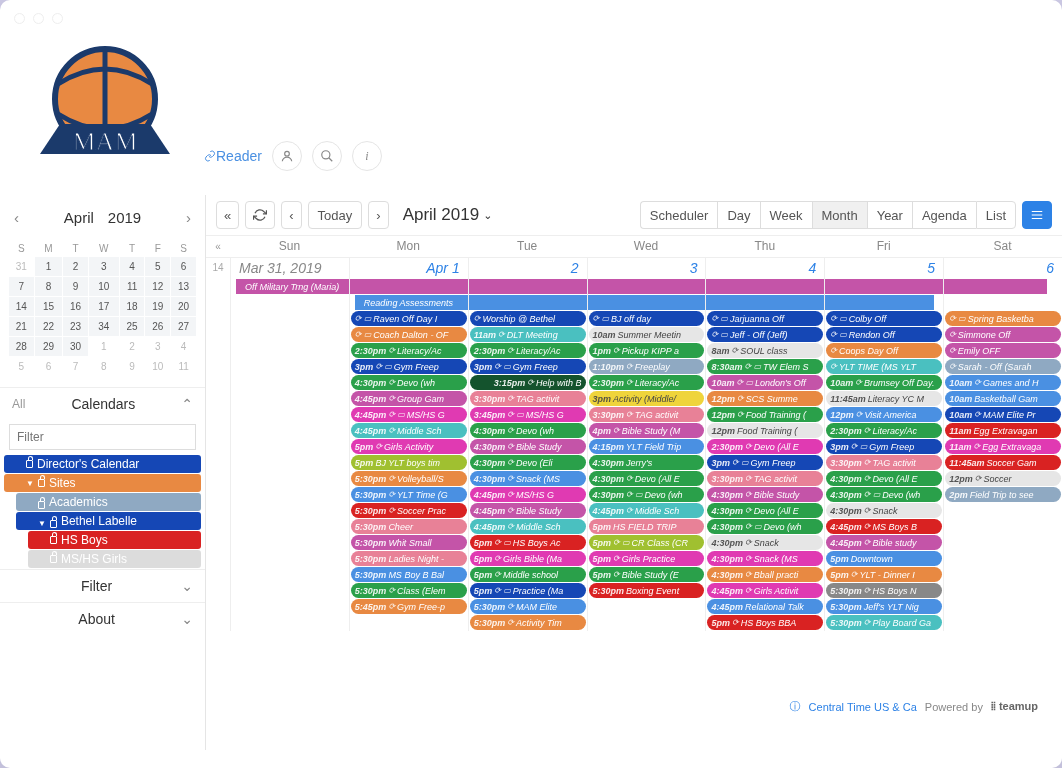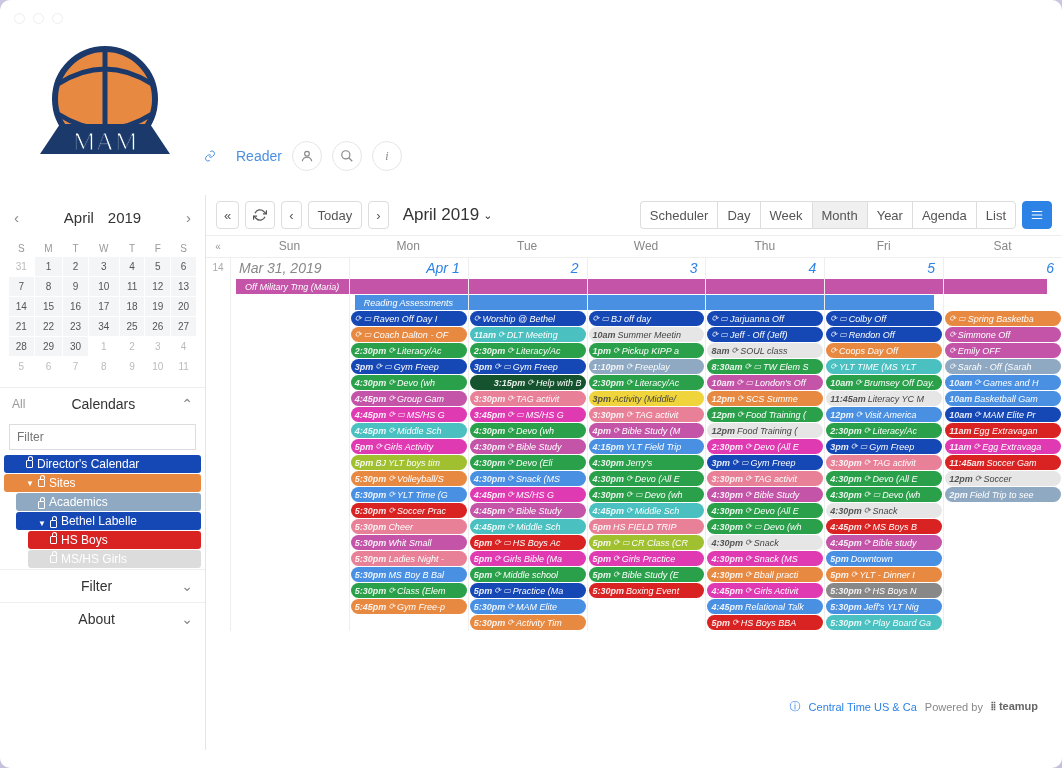--- a/index.html
+++ b/index.html
@@ -5,21 +5,21 @@
 * { box-sizing: border-box; margin: 0; padding: 0; }
 body { font-family: -apple-system, "Segoe UI", Arial, sans-serif; background: #cfcce8; font-size: 12px; color: #333; }
 .window { width: 1062px; height: 768px; margin: 0 auto; background: #fff; border-radius: 10px; box-shadow: 0 10px 40px rgba(0,0,0,.15); overflow: hidden; position: relative; }
 .titlebar { height: 36px; display: flex; align-items: center; padding: 0 14px; gap: 8px; }
 .dot { width: 11px; height: 11px; border-radius: 50%; border: 1px solid #eee; }
 .header { display: flex; align-items: flex-end; padding: 0 20px 14px 20px; gap: 14px; }
 .logo { width: 170px; height: 145px; display: flex; align-items: center; justify-content: center; }
 .title { font-size: 24px; color: #1b3a6b; font-weight: 500; flex: 1; padding-bottom: 10px; }
 .header-right { display: flex; align-items: center; gap: 10px; padding-bottom: 10px; }
 .hbtn { width: 30px; height: 30px; border: 1px solid #e5e5e5; border-radius: 50%; display: flex; align-items: center; justify-content: center; color: #888; cursor: pointer; }
-.reader { color: #4a90e2; font-size: 14px; display: flex; align-items: center; gap: 20px; cursor: pointer; }
+.reader { color: #4a90e2; font-size: 14px; display: flex; align-items: center; gap: 0; cursor: pointer; }
 .split { display: flex; height: 555px; }
 .sidebar { width: 206px; border-right: 1px solid #e5e5e5; padding-top: 4px; }
 .minical-head { display: flex; align-items: center; justify-content: space-between; padding: 6px 10px; font-size: 15px; }
 .nav-arrow { cursor: pointer; color: #888; padding: 4px; }
 .minical-title { display: flex; gap: 14px; }
 .minical { padding: 4px 8px 10px 8px; }
 .minical table { width: 100%; border-collapse: separate; border-spacing: 1px; }
 .minical th { font-size: 10px; color: #999; font-weight: 500; padding: 2px; }
 .minical td { text-align: center; font-size: 10px; color: #555; padding: 4px 0; }
 .minical td.in { background: #f3f5f7; }

